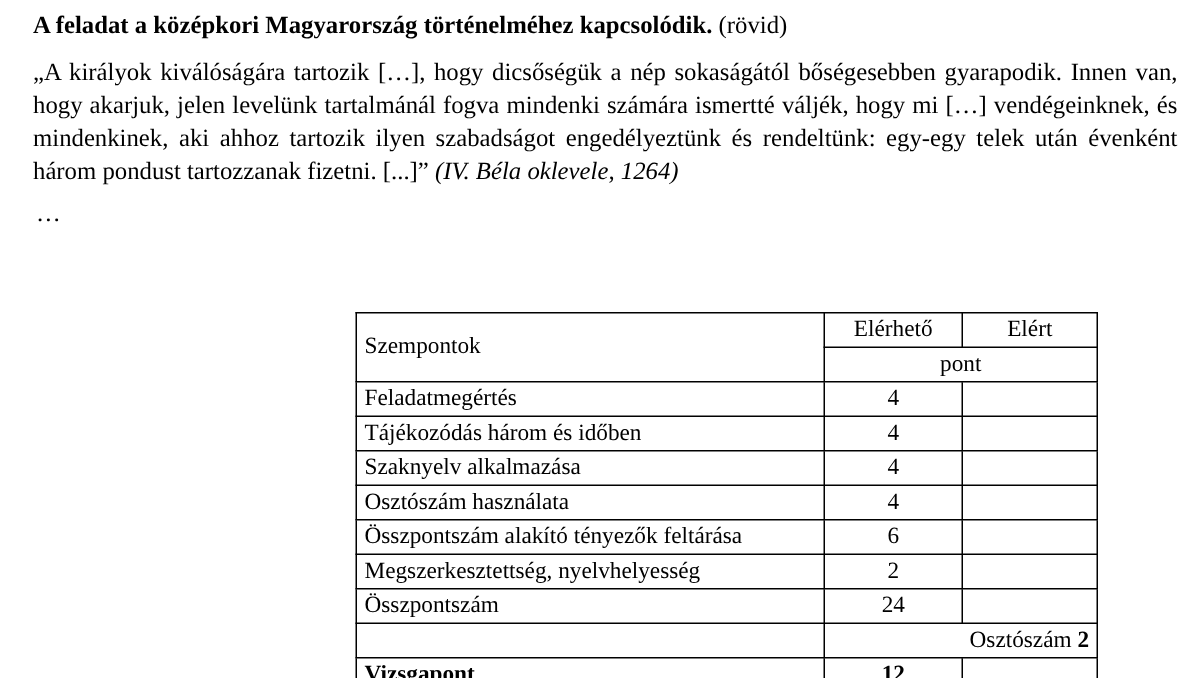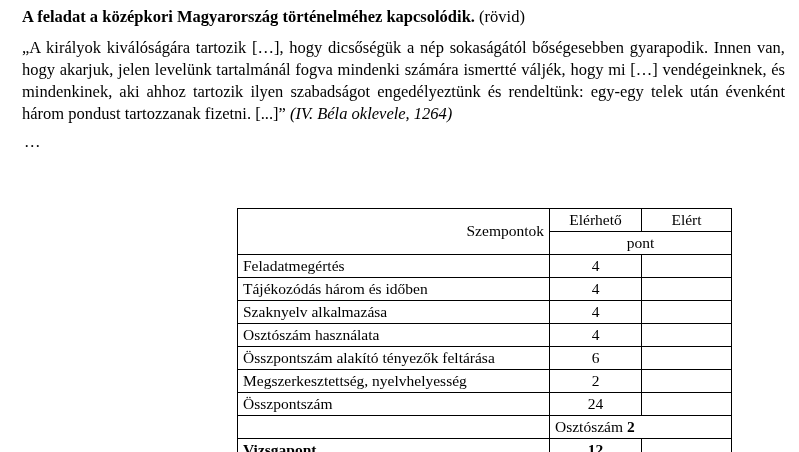--- a/index.html
+++ b/index.html
@@ -74,29 +74,29 @@
     padding: 1px 5px 2px 5px;
     vertical-align: middle;
     height: 19px;
   }
   .col-aspect { width: 301px; }
   .col-max { width: 81px; font-family: Liberation Serif, serif; }
   .col-got { width: 79px; }
   .ctr { text-align: center; }
   .bold { font-weight: bold; }
   .hdr-aspect {
-    text-align: right;
+    text-align: left;
     height: 40px;
     margin-top: 48px;
   }
   .pont-cell {
     text-align: center;
   }
   .osztoszam {
-    text-align: left;
+    text-align: right;
     padding-right: 7px;
   }
 </style>
 </head>
 <body>
 
 <div class="page">
 
   <div class="task-head">
     <span class="bold">A feladat a középkori Magyarország történelméhez kapcsolódik.</span>

